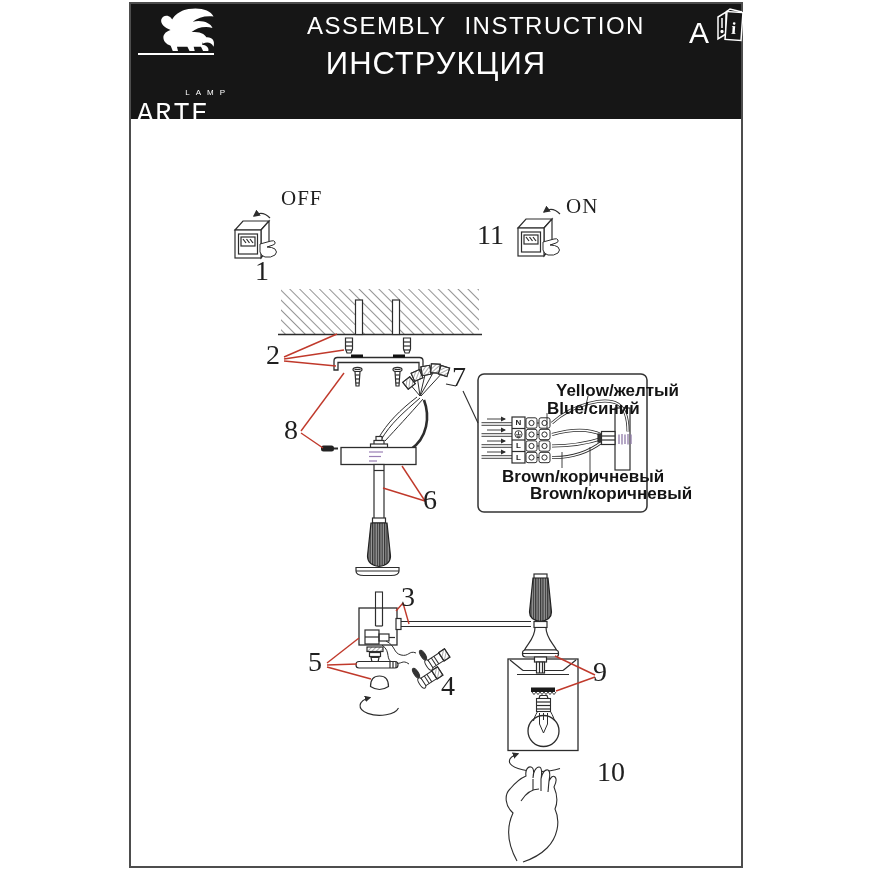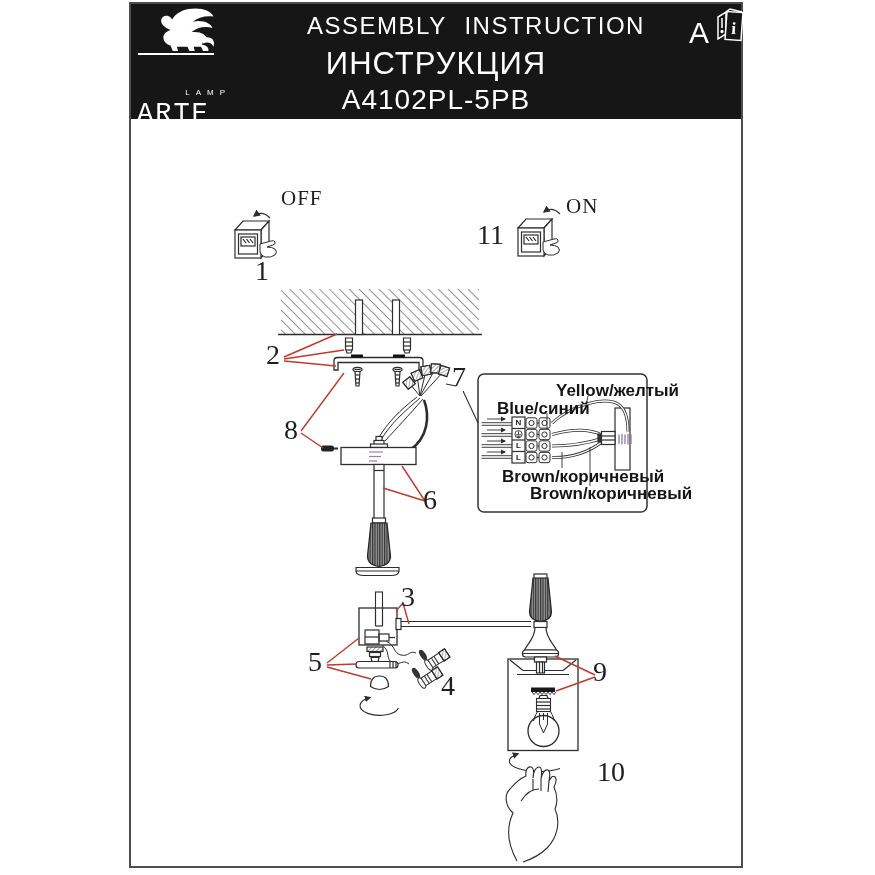--- a/index.html
+++ b/index.html
@@ -40,21 +40,20 @@
                  C60,27 62,30 61,33 L60,36 C64,36 67,39 66,42 L61,42 L59,38 L52,38 L53,42 L48,42
                  L46,38 L36,38 L37,42 L32,42 L30,37 C26,36 23,33 23,29 C23,26 26,23 30,22 Z" fill="#fff"></path>
         <path d="M60,30 C68,27 73,31 71,38 C69,34 65,33 61,35 Z" fill="#fff"></path>
       </svg>
       <div class="logo-line"></div>
       <div class="logo-arte">ARTE</div>
       <div class="logo-lamp">LAMP</div>
 
       <div class="ttl t-en">ASSEMBLY INSTRUCTION</div>
       <div class="ttl t-ru">ИНСТРУКЦИЯ</div>
-      <div class="ttl t-md">A4102PL-5PB</div>
       <div class="rev">A</div>
 
       <svg width="32" height="42" style="position:absolute;left:584px;top:3px;" viewBox="0 0 32 42">
         <g fill="none" stroke="#fff" stroke-width="1.5">
           <path d="M3,32 L3,10 L11,5 L11,27 Z" fill="#161616"></path>
           <line x1="7" y1="11" x2="7" y2="21"></line>
           <circle cx="7" cy="24.5" r="0.9" fill="#fff"></circle>
           <path d="M11,5 L15,2 L27,5"></path>
           <g transform="rotate(4 19 19)">
             <rect x="11" y="5" width="16" height="28" fill="#161616"></rect>
@@ -438,21 +437,21 @@
   <span class="lbl num" style="left:441px;top:672px;">4</span>
   <span class="lbl num" style="left:308px;top:648px;">5</span>
   <span class="lbl num" style="left:423px;top:486px;">6</span>
   <span class="lbl num" style="left:452px;top:363px;">7</span>
   <span class="lbl num" style="left:284px;top:416px;">8</span>
   <span class="lbl num" style="left:593px;top:658px;">9</span>
   <span class="lbl num" style="left:553px;top:758px;margin-left:44px;">10</span>
   <span class="lbl num" style="left:477px;top:221px;">11</span>
 
   <span class="lbl wl" style="left:556px;top:382px;">Yellow/желтый</span>
-  <span class="lbl wl" style="left:497px;top:400px;">Blue/синий</span>
+  <span class="lbl wl" style="left:547px;top:400px;">Blue/синий</span>
   <span class="lbl wl" style="left:502px;top:468px;">Brown/коричневый</span>
   <span class="lbl wl" style="left:530px;top:485px;">Brown/коричневый</span>
 
   <span class="lbl term" style="left:512px;top:419px;">N</span>
   <span class="lbl term" style="left:512px;top:442px;">L</span>
   <span class="lbl term" style="left:512px;top:453.5px;">L</span>
 
 </div>
 
 </body></html>

